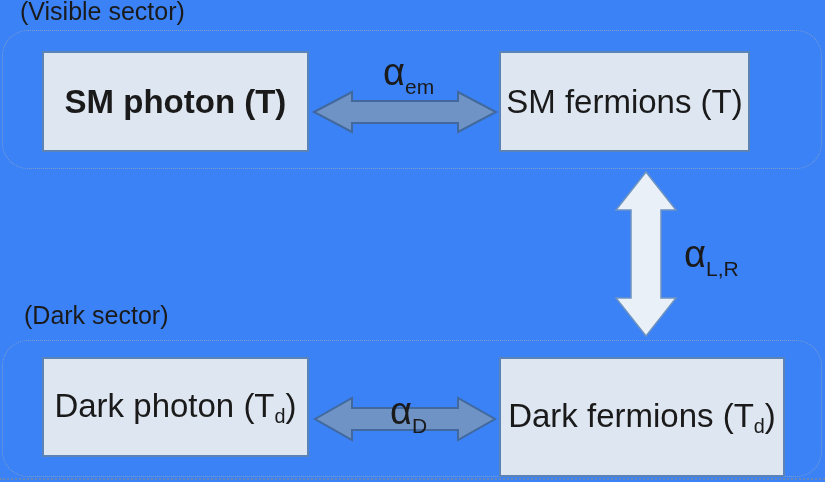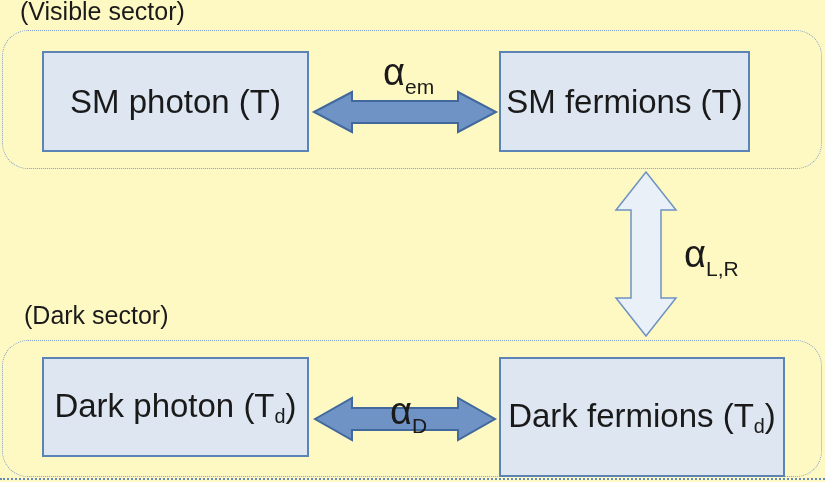--- a/index.html
+++ b/index.html
@@ -1,20 +1,20 @@
 <!DOCTYPE html>
 <html><head>
 <meta charset="utf-8">
 <style>
   html, body { margin: 0; padding: 0; background: #ffffff; }
   .stage {
     position: relative;
     width: 825px;
     height: 482px;
-    background: #fef9c3;
+    background: #3b82f6;
     font-family: "Liberation Sans", sans-serif;
     color: #1a1a1a;
     overflow: hidden;
   }
   .stage * { box-sizing: border-box; }
 
   .sector {
     position: absolute;
     border: 1px dotted #7f9ecd;
     border-radius: 26px;
@@ -34,21 +34,21 @@
   .box {
     position: absolute;
     background: #dde6f1;
     border: 2px solid #5b83b5;
     display: flex;
     align-items: center;
     justify-content: center;
     font-size: 33px;
     white-space: nowrap;
   }
-  .box.sm-photon     { left: 42px;  top: 51px;  width: 267px; height: 101px; }
+  .box.sm-photon     { left: 42px;  top: 51px;  width: 267px; height: 101px; font-weight: bold; }
   .box.sm-fermions   { left: 499px; top: 51px;  width: 251px; height: 101px; }
   .box.dark-photon   { left: 42px;  top: 357px; width: 267px; height: 100px; }
   .box.dark-fermions { left: 499px; top: 357px; width: 286px; height: 120px; }
   .box .sub { font-size: 0.6em; vertical-align: -0.28em; }
 
   .arrows-layer {
     position: absolute;
     left: 0; top: 0;
     width: 825px; height: 482px;
     pointer-events: none;

